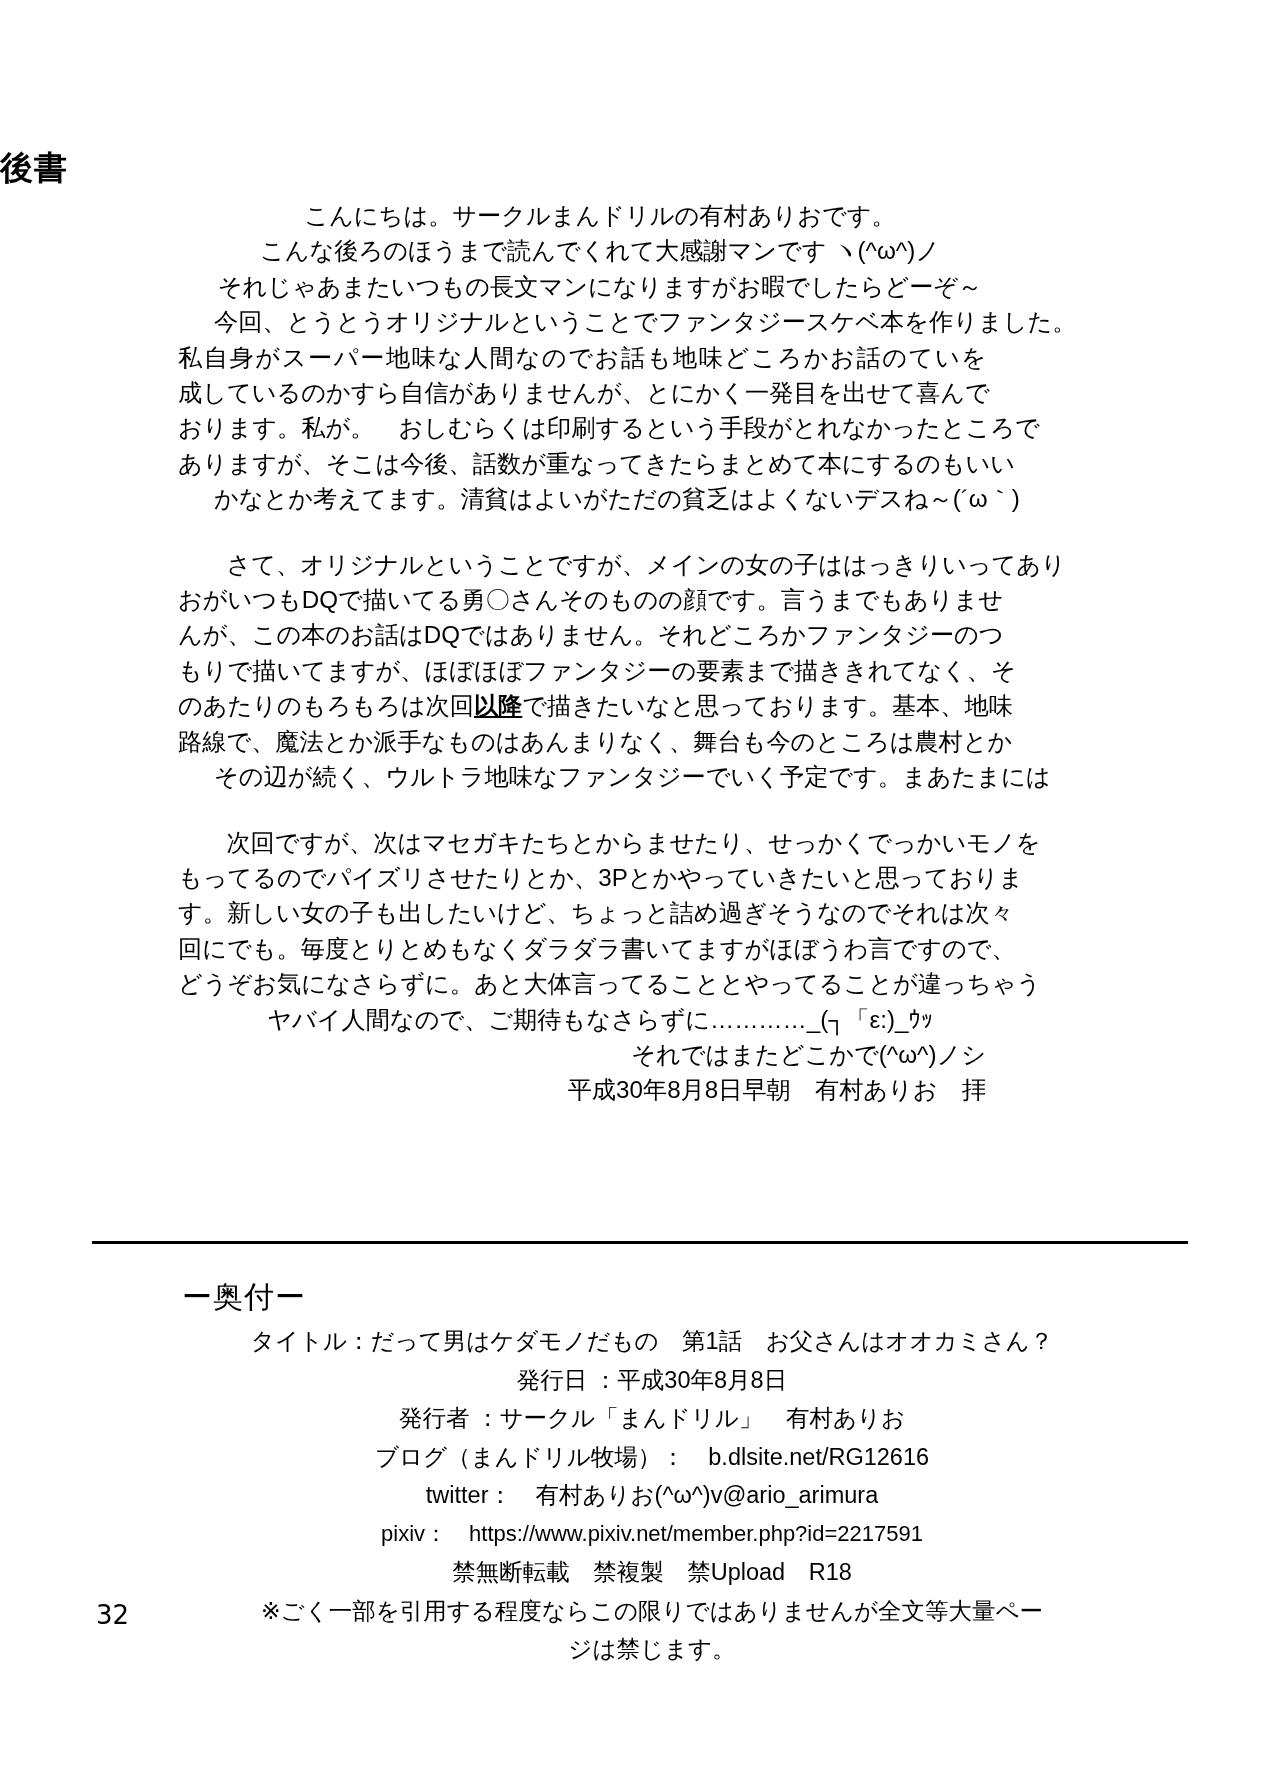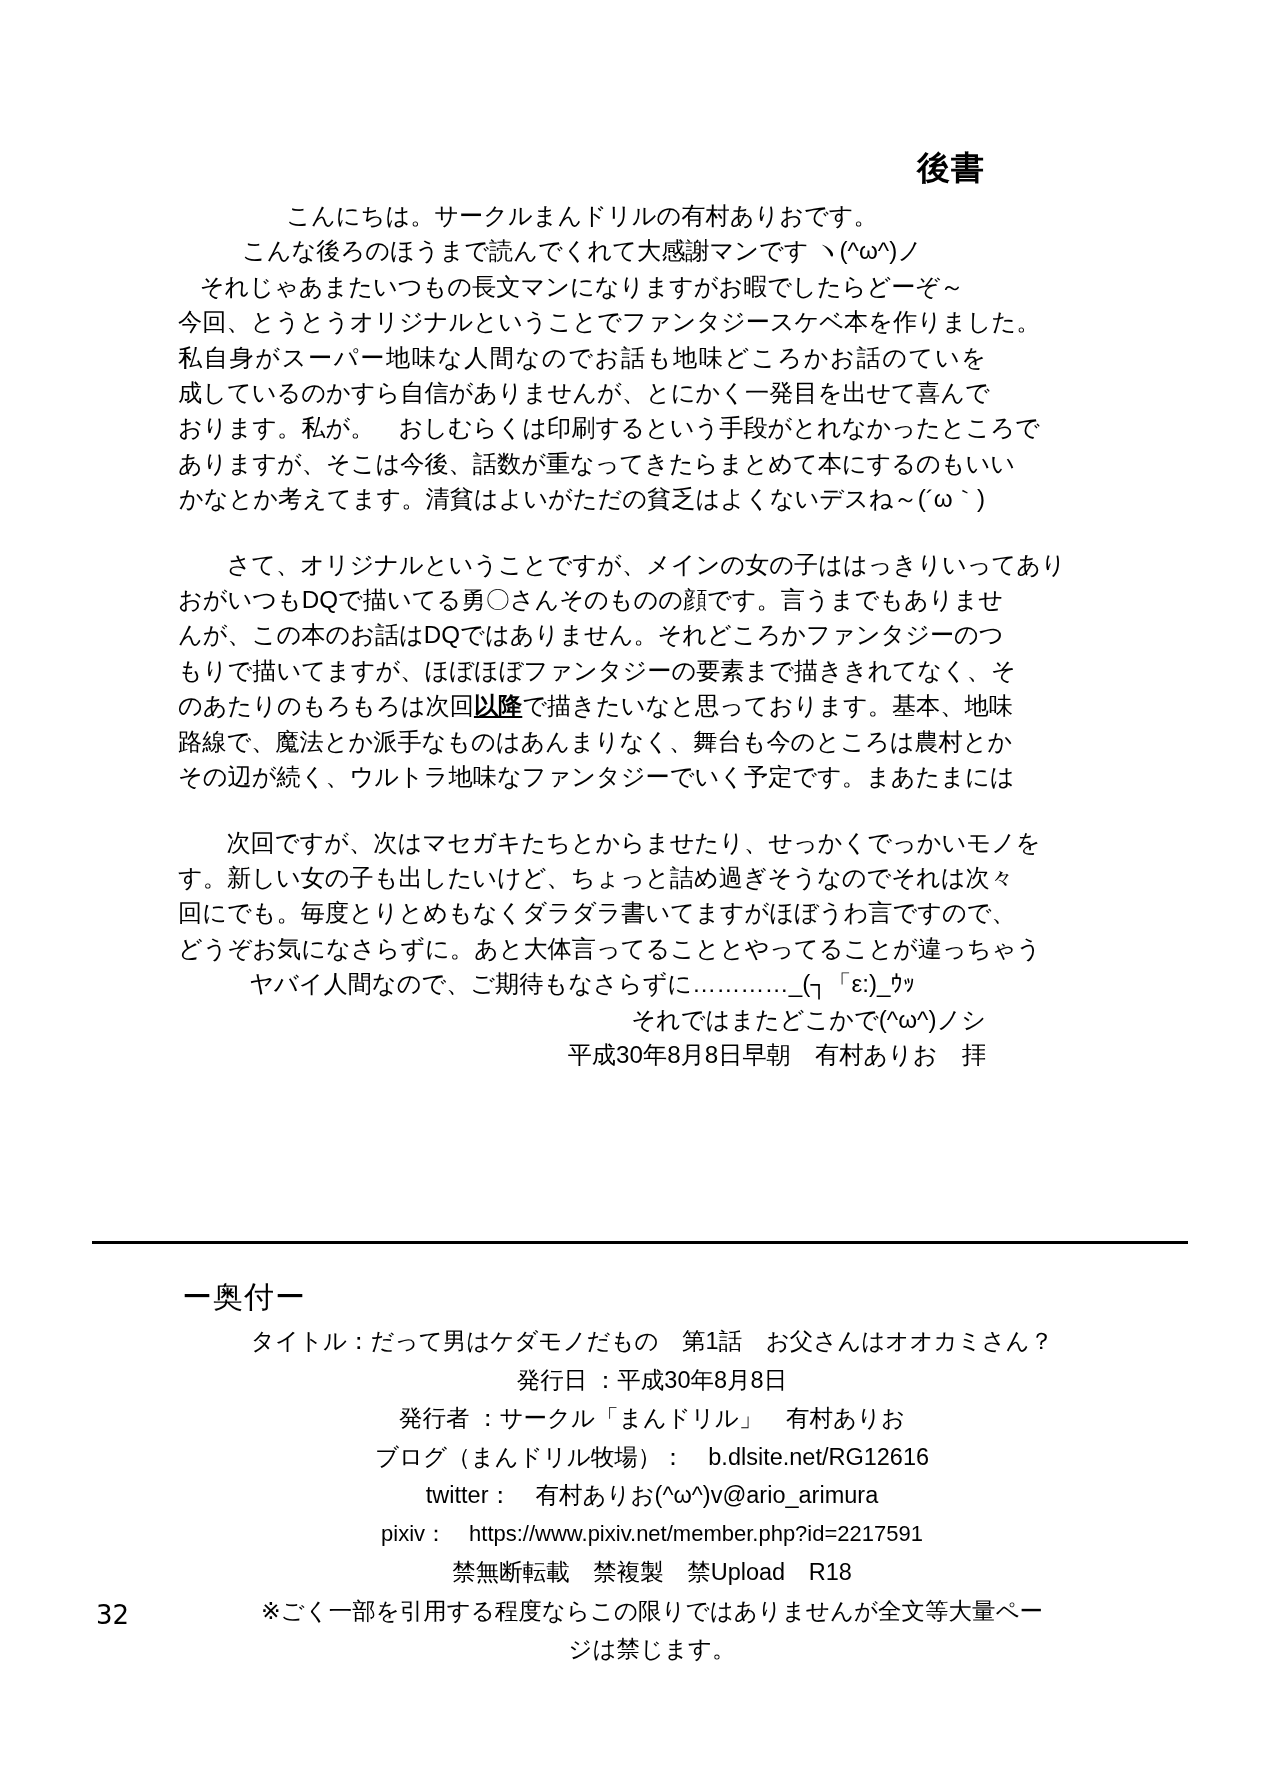--- a/index.html
+++ b/index.html
@@ -20,21 +20,21 @@
     position: absolute;
     inset: 0;
   }
 
   
   #afterword-title {
     position: absolute;
     left: 0;
     top: 148px;
     width: 985px;
-    text-align: right;
+    text-align: left;
     font-size: 33px;
     line-height: 40px;
     font-weight: 700;
     letter-spacing: 1px;
     font-family: "DejaVu Serif", "Liberation Serif", serif;
   }
 
   
   #afterword-body {
     position: absolute;
@@ -48,21 +48,21 @@
   .para + .para {
     margin-top: 30px;
   }
   .line {
     display: block;
     font-size: 24.2px;
     line-height: 35.4px;
     white-space: nowrap;
     letter-spacing: 0px;
   }
-  .line.c  { text-align: center; }
+  .line.c  { text-align: center; margin-left: 36px; }
   .line.r  { text-align: right; }
   .line.j  { text-align: justify; text-align-last: justify; }
   .line .b { font-weight: 700; text-decoration: underline; }
 
   
   #section-divider {
     position: absolute;
     left: 92px;
     top: 1241px;
     width: 1096px;
@@ -133,20 +133,21 @@
       <span class="line j">おがいつもDQで描いてる勇〇さんそのものの顔です。言うまでもありませ</span>
       <span class="line j">んが、この本のお話はDQではありません。それどころかファンタジーのつ</span>
       <span class="line j">もりで描いてますが、ほぼほぼファンタジーの要素まで描ききれてなく、そ</span>
       <span class="line j">のあたりのもろもろは次回<span class="b">以降</span>で描きたいなと思っております。基本、地味</span>
       <span class="line j">路線で、魔法とか派手なものはあんまりなく、舞台も今のところは農村とか</span>
       <span class="line c">その辺が続く、ウルトラ地味なファンタジーでいく予定です。まあたまには</span>
     </div>
 
     <div class="para">
       <span class="line j">　　次回ですが、次はマセガキたちとからませたり、せっかくでっかいモノを</span>
+      <span class="line j">もってるのでパイズリさせたりとか、3Pとかやっていきたいと思っておりま</span>
       <span class="line j">す。新しい女の子も出したいけど、ちょっと詰め過ぎそうなのでそれは次々</span>
       <span class="line j">回にでも。毎度とりとめもなくダラダラ書いてますがほぼうわ言ですので、</span>
       <span class="line j">どうぞお気になさらずに。あと大体言ってることとやってることが違っちゃう</span>
       <span class="line c">ヤバイ人間なので、ご期待もなさらずに…………_(┐「ε:)_ｳｯ</span>
       <span class="line r">それではまたどこかで(^ω^)ノシ</span>
       <span class="line r">平成30年8月8日早朝　有村ありお　拝</span>
     </div>
 
   </div>
 

